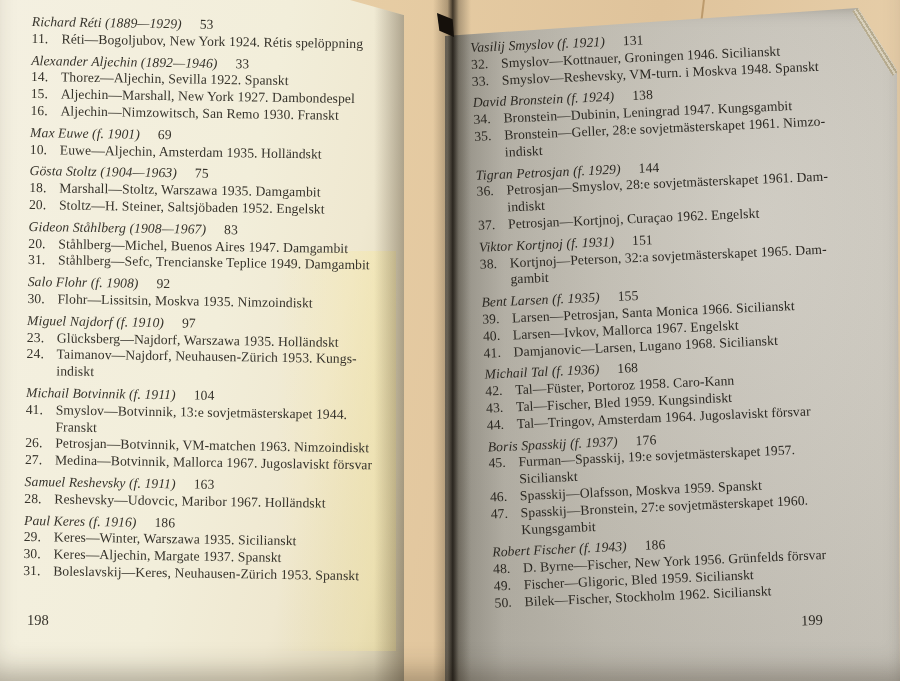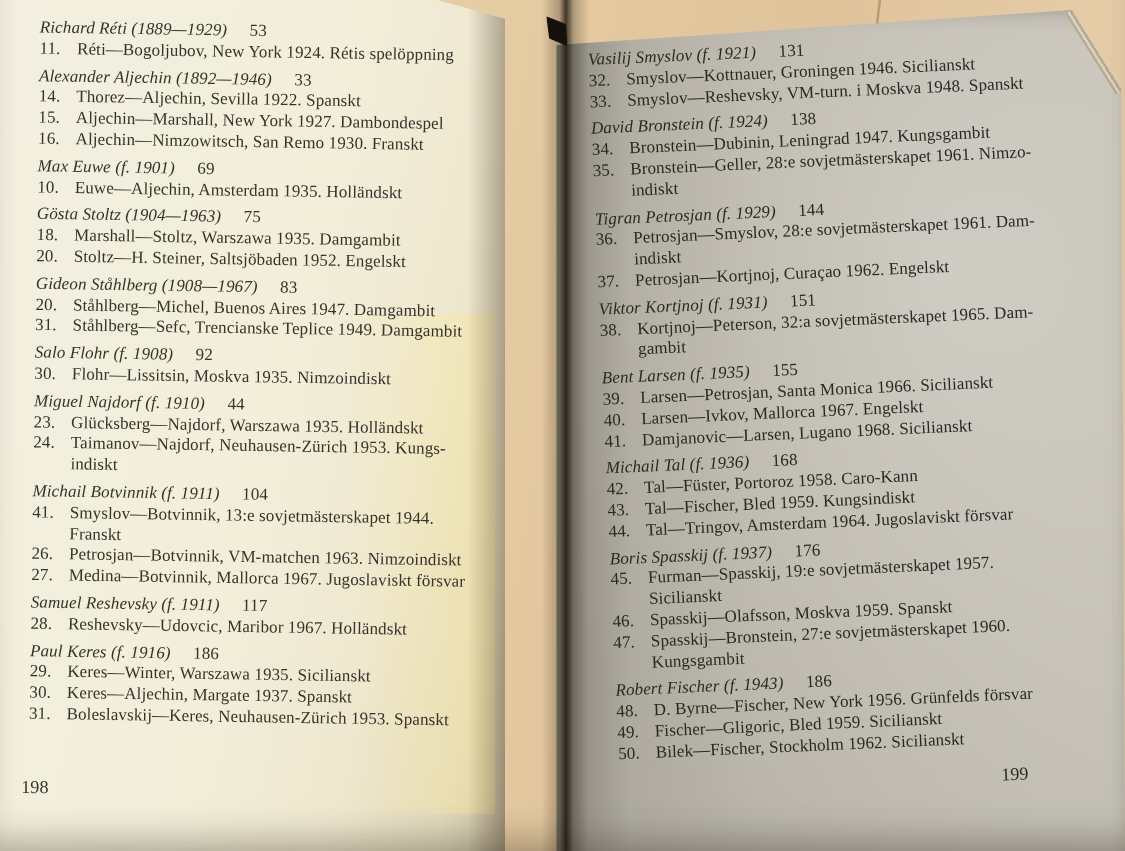--- a/index.html
+++ b/index.html
@@ -70,21 +70,21 @@
   .text-right {
     left: 25px; top: 40px; color: #2b2822;
     transform: rotate(-2.5deg); transform-origin: 0 0;
   }
   .heading { font-style: italic; margin-top: 5px; }
   .heading:first-child { margin-top: 0; }
   .heading .pnum { font-style: normal; margin-left: 18px; }
   .game .no { display: inline-block; width: 30px; }
   .cont { margin-left: 30px; }
   .folio { position: absolute; font-size: 14.5px; }
-  .folio-left { left: 17px; top: 612px; color: #36332b; margin-top: 10px; }
+  .folio-left { left: 27px; top: 612px; color: #36332b; }
   .folio-right { left: 356px; top: 612px; color: #2b2822; transform: rotate(-2deg); }
 </style>
 </head>
 <body>
 
 <div class="scene">
   <div class="wood-seam"></div>
 
   <div class="left-page">
     <div class="left-glow"></div>
@@ -99,30 +99,30 @@
         <div class="heading"><span class="pname">Max Euwe (f. 1901)</span><span class="pnum">69</span></div>
         <div class="game"><span class="no">10.</span><span class="gtext">Euwe—Aljechin, Amsterdam 1935. Holländskt</span></div>
         <div class="heading"><span class="pname">Gösta Stoltz (1904—1963)</span><span class="pnum">75</span></div>
         <div class="game"><span class="no">18.</span><span class="gtext">Marshall—Stoltz, Warszawa 1935. Damgambit</span></div>
         <div class="game"><span class="no">20.</span><span class="gtext">Stoltz—H. Steiner, Saltsjöbaden 1952. Engelskt</span></div>
         <div class="heading"><span class="pname">Gideon Ståhlberg (1908—1967)</span><span class="pnum">83</span></div>
         <div class="game"><span class="no">20.</span><span class="gtext">Ståhlberg—Michel, Buenos Aires 1947. Damgambit</span></div>
         <div class="game"><span class="no">31.</span><span class="gtext">Ståhlberg—Sefc, Trencianske Teplice 1949. Damgambit</span></div>
         <div class="heading"><span class="pname">Salo Flohr (f. 1908)</span><span class="pnum">92</span></div>
         <div class="game"><span class="no">30.</span><span class="gtext">Flohr—Lissitsin, Moskva 1935. Nimzoindiskt</span></div>
-        <div class="heading"><span class="pname">Miguel Najdorf (f. 1910)</span><span class="pnum">44</span></div>
+        <div class="heading"><span class="pname">Miguel Najdorf (f. 1910)</span><span class="pnum">97</span></div>
         <div class="game"><span class="no">23.</span><span class="gtext">Glücksberg—Najdorf, Warszawa 1935. Holländskt</span></div>
         <div class="game"><span class="no">24.</span><span class="gtext">Taimanov—Najdorf, Neuhausen-Zürich 1953. Kungs-</span></div>
         <div class="cont">indiskt</div>
         <div class="heading"><span class="pname">Michail Botvinnik (f. 1911)</span><span class="pnum">104</span></div>
         <div class="game"><span class="no">41.</span><span class="gtext">Smyslov—Botvinnik, 13:e sovjetmästerskapet 1944.</span></div>
         <div class="cont">Franskt</div>
         <div class="game"><span class="no">26.</span><span class="gtext">Petrosjan—Botvinnik, VM-matchen 1963. Nimzoindiskt</span></div>
         <div class="game"><span class="no">27.</span><span class="gtext">Medina—Botvinnik, Mallorca 1967. Jugoslaviskt försvar</span></div>
-        <div class="heading"><span class="pname">Samuel Reshevsky (f. 1911)</span><span class="pnum">117</span></div>
+        <div class="heading"><span class="pname">Samuel Reshevsky (f. 1911)</span><span class="pnum">163</span></div>
         <div class="game"><span class="no">28.</span><span class="gtext">Reshevsky—Udovcic, Maribor 1967. Holländskt</span></div>
         <div class="heading"><span class="pname">Paul Keres (f. 1916)</span><span class="pnum">186</span></div>
         <div class="game"><span class="no">29.</span><span class="gtext">Keres—Winter, Warszawa 1935. Sicilianskt</span></div>
         <div class="game"><span class="no">30.</span><span class="gtext">Keres—Aljechin, Margate 1937. Spanskt</span></div>
         <div class="game"><span class="no">31.</span><span class="gtext">Boleslavskij—Keres, Neuhausen-Zürich 1953. Spanskt</span></div>
       </div>
     <div class="folio folio-left">198</div>
   </div>
 
   <div class="right-page">

